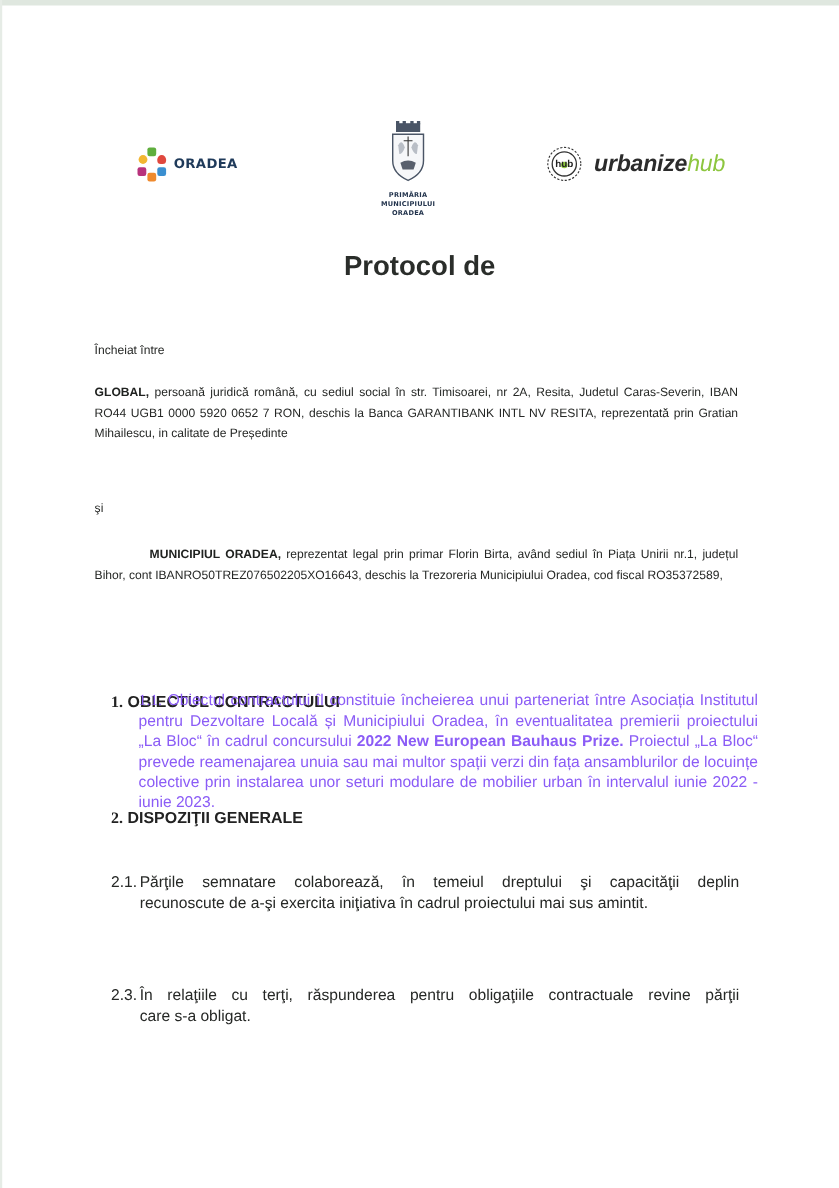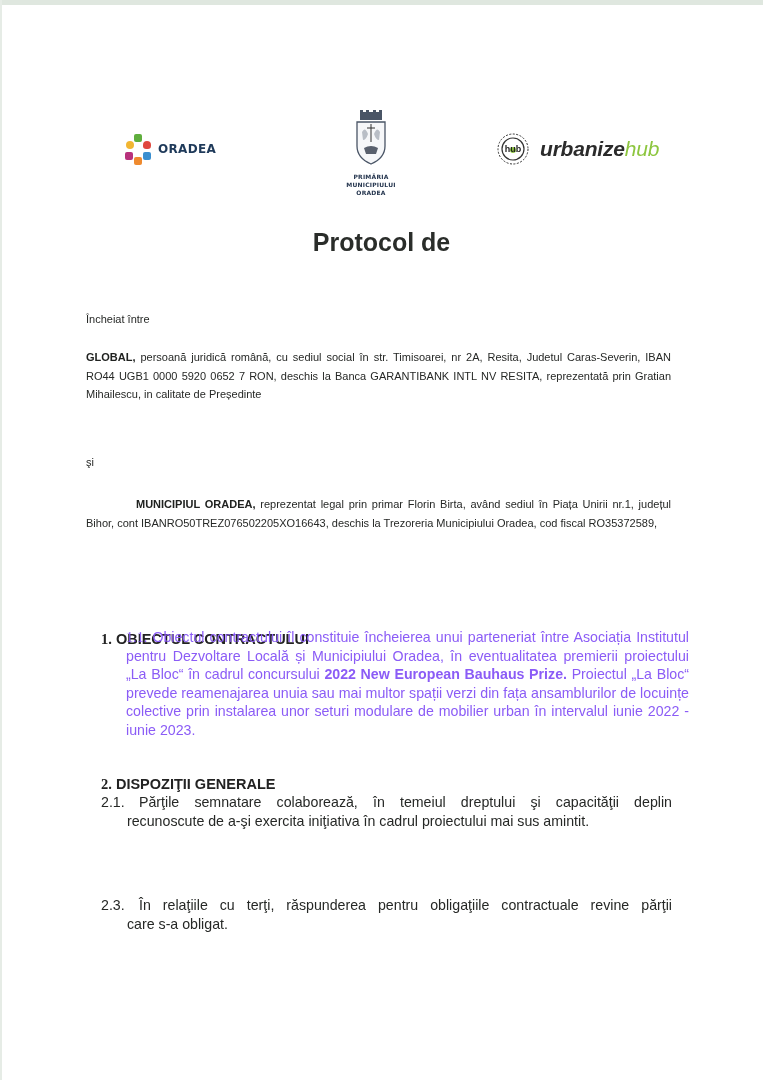--- a/index.html
+++ b/index.html
@@ -34,21 +34,21 @@
     .para { position: absolute; left: 86px; width: 585px; font-size: 11px; line-height: 18.5px; color: #262826; text-align: justify; }
     .para b { color: #202220; }
     .indent { display: inline-block; width: 50px; }
 
     .h-section { position: absolute; left: 101px; font-size: 14.5px; font-weight: bold; color: #222; }
     .h-section .num { font-family: "Liberation Serif", serif; }
 
     .clause { position: absolute; left: 126px; width: 563px; font-size: 14.2px; line-height: 18.5px; text-align: justify; color: #8b5cf6; }
     .clause .cnum { font-family: "Liberation Serif", serif; }
     .hang { position: absolute; left: 101px; width: 571px; font-size: 14.2px; line-height: 18.5px; color: #262826; }
-    .hang .row1 { display: flex; gap: 12px; }
+    .hang .row1 { display: flex; }
     .hang .row1 .n { width: 26px; flex: none; }
     .hang .row1 .t { flex: 1; text-align: justify; text-align-last: justify; }
     .hang .row2 { padding-left: 26px; }
   </style>
 </head>
 <body>
 
 <div class="scan-top"></div>
 <div class="scan-left"></div>
 
@@ -113,21 +113,21 @@
 
 <div class="h-section" style="top:631px;">
   <span class="num">1.</span>
   <span>OBIECTUL CONTRACTULUI</span>
 </div>
 
 <div class="clause" style="top:628px;">
   <span class="cnum">1.1.</span><span> Obiectul contractului îl constituie încheierea unui parteneriat între Asociația Institutul pentru Dezvoltare Locală și Municipiului Oradea, în eventualitatea premierii proiectului „La Bloc“ în cadrul concursului </span><b>2022 New European Bauhaus Prize.</b><span> Proiectul „La Bloc“ prevede reamenajarea unuia sau mai multor spații verzi din fața ansamblurilor de locuințe colective prin instalarea unor seturi modulare de mobilier urban în intervalul iunie  2022 - iunie 2023.</span>
 </div>
 
-<div class="h-section" style="top:776px;text-align:center;">
+<div class="h-section" style="top:736px;text-align:center;">
   <span class="num">2.</span>
   <span>DISPOZIŢII GENERALE</span>
 </div>
 
 <div class="hang" style="top:793px;">
   <div class="row1">
       <span class="n">2.1.</span>
       <span class="t">Părţile semnatare colaborează, în temeiul dreptului şi capacităţii deplin</span>
     </div>
   <div class="row2">recunoscute de a-şi exercita iniţiativa în cadrul proiectului mai sus amintit.</div>

